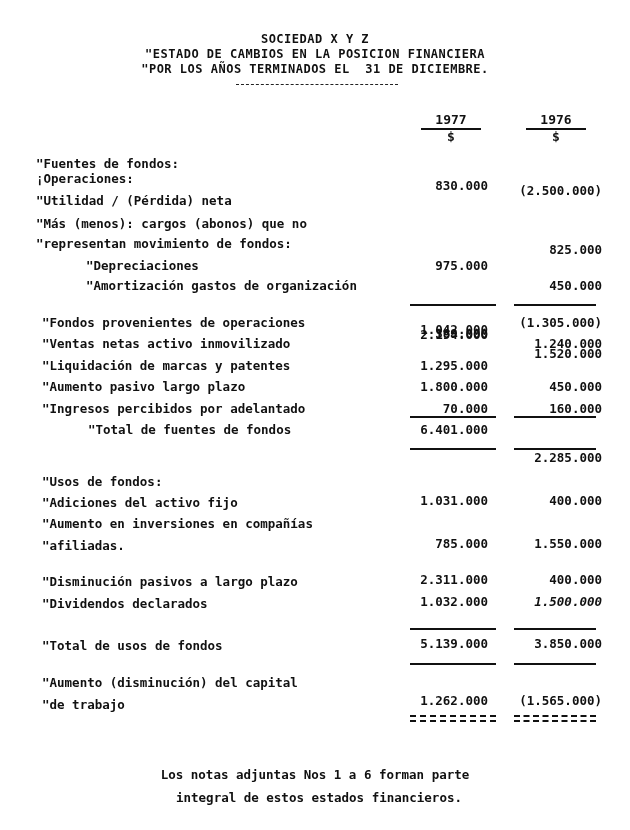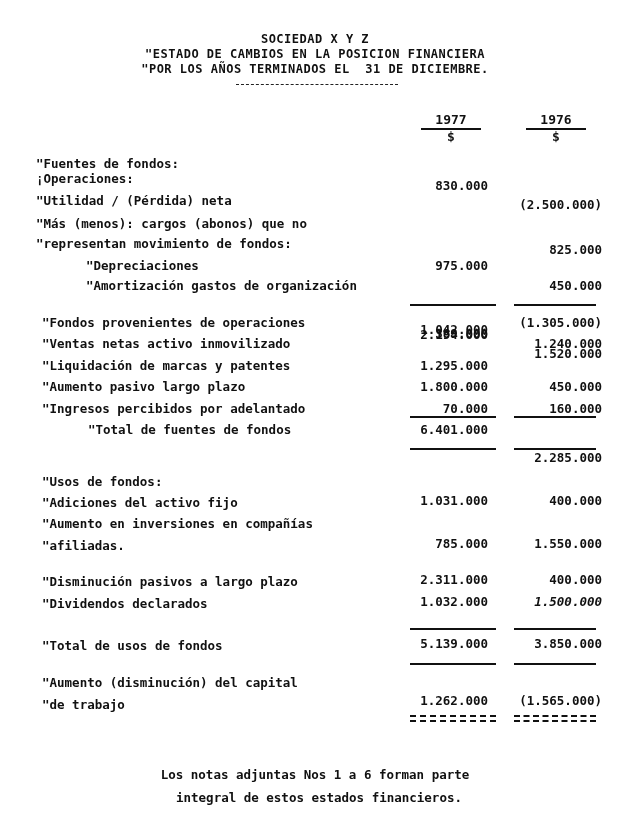--- a/index.html
+++ b/index.html
@@ -42,21 +42,21 @@
   <span class="y">1976</span>
   <span class="c">$</span>
 </div>
 
 <div class="lbl" style="left:36px; top:156px;">"Fuentes de fondos:</div>
 <div class="lbl" style="left:36px; top:171px;">¡Operaciones:</div>
 
 <div>
   <div class="lbl" style="left:36px; top:193px;">"Utilidad / (Pérdida) neta</div>
   <div class="num c1" style="top:178px;">830.000</div>
-  <div class="num c2" style="top:197px;">(2.500.000)</div>
+  <div class="num c2" style="top:183px;">(2.500.000)</div>
 </div>
 
 <div class="lbl" style="left:36px; top:216px;">"Más (menos): cargos (abonos) que no</div>
 <div class="lbl" style="left:36px; top:236px;">"representan movimiento de fondos:</div>
 
 <div>
   <div class="lbl" style="left:86px; top:258px;">"Depreciaciones</div>
   <div class="num c1" style="top:258px;">975.000</div>
   <div class="num c2" style="top:242px;">825.000</div>
 </div>

